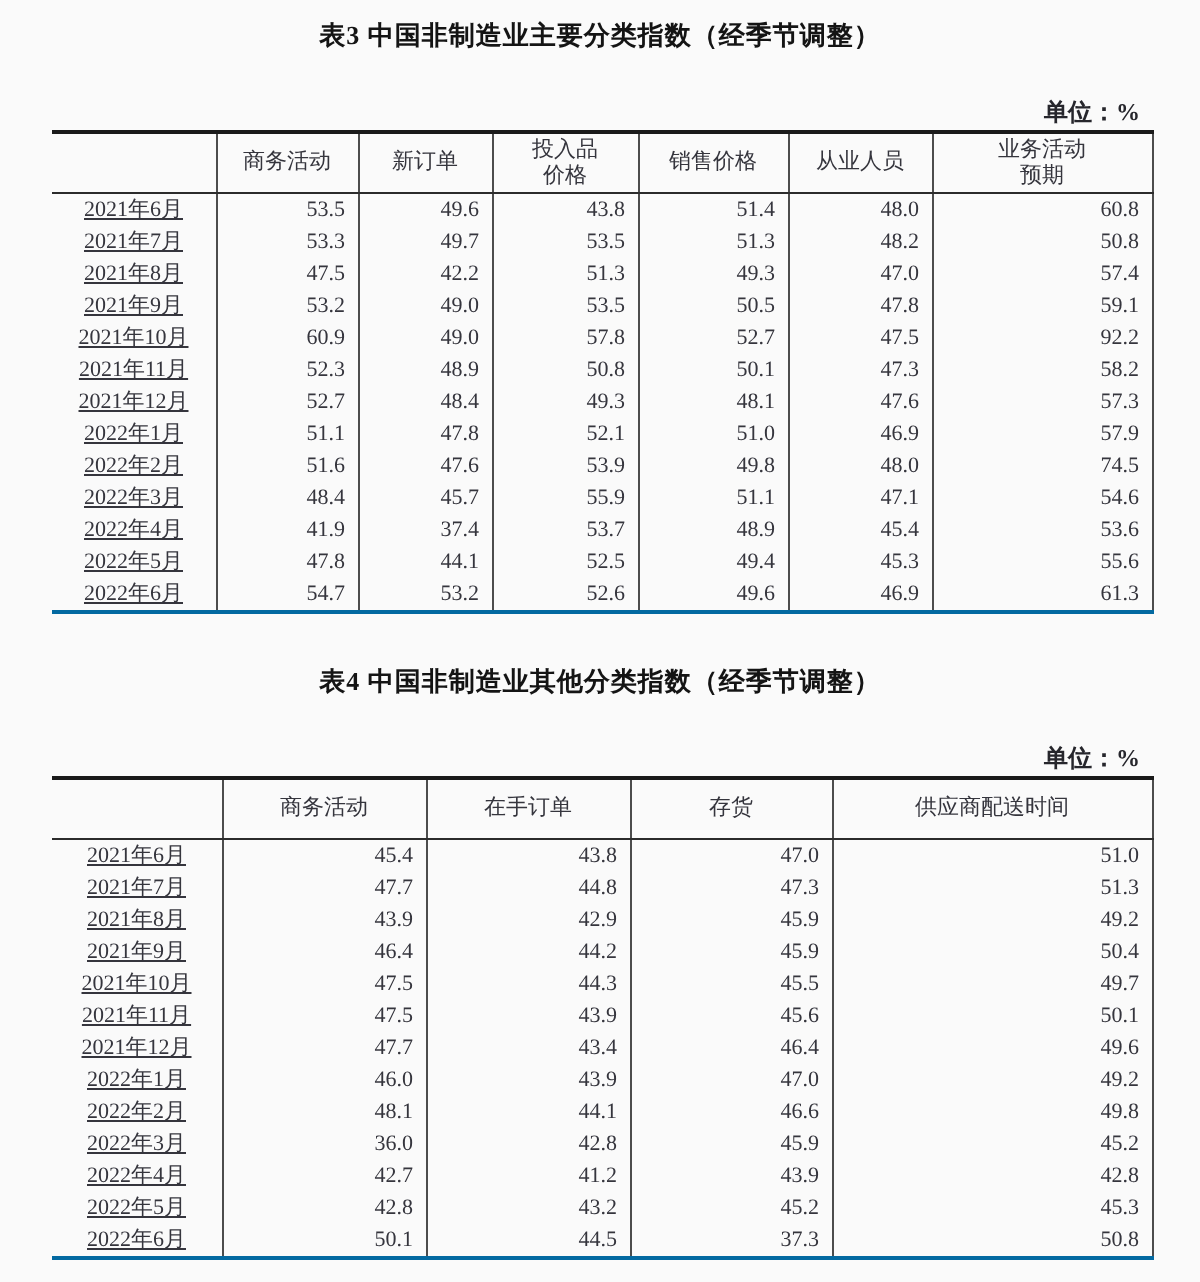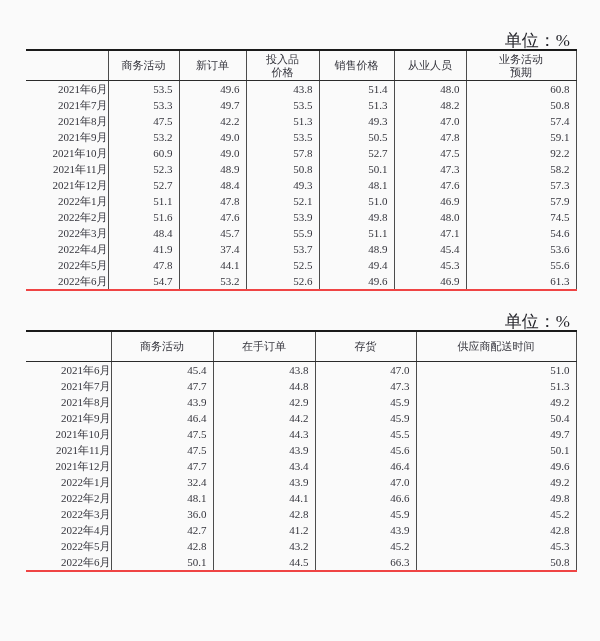--- a/index.html
+++ b/index.html
@@ -13,54 +13,55 @@
   .page { position:relative; width:600px; height:641px; padding-top:10px; box-sizing:border-box; }
 
   .table-title {
     margin:0; font-size:13px; line-height:16px; font-weight:bold;
     text-align:center; color:#141414; letter-spacing:0.5px;
   }
   .table-title.second { margin-top:26px; }
 
   .unit-label {
     margin:24px 30px 2px 0;
-    text-align:right; font-size:17px; line-height:13px; color:#26262c;
+    text-align:right; font-size:12px; line-height:13px; color:#26262c;font-weight:bold;
   }
 
   table.stat-table {
     border-collapse:collapse; table-layout:fixed;
     margin-left:26px;
     border-top:2px solid #1a1a1a;
-    border-bottom:2px solid #ef4444;
+    border-bottom:2px solid #0369a1;
     border-right:1px solid #4c4c4c;
   }
   .stat-table th, .stat-table td {
     font-weight:normal; font-size:11px; color:#35353d; padding:0;
     overflow:hidden;
   }
   .stat-table thead th {
     height:29px; vertical-align:middle; text-align:center;
     white-space:pre-line; line-height:13px;
     border-bottom:1px solid #2b2b2b;
     border-left:1px solid #4c4c4c;
   }
   .stat-table thead th:first-child { border-left:none; }
   .stat-table tbody th {
-    height:16px; text-align:right; line-height:16px;
+    height:16px; text-align:center; line-height:16px;text-decoration:underline;
   }
   .stat-table tbody td {
     height:16px; text-align:right; padding-right:6px; line-height:16px;
     border-left:1px solid #4c4c4c;
   }
 </style>
 </head>
 <body>
 
 <div class="page">
 
+  <h2 class="table-title">表3 中国非制造业主要分类指数（经季节调整）</h2>
 
   <div class="unit-label">单位：%</div>
 
   <table class="stat-table">
       <colgroup>
         <col style="width: 82px;">
         <col style="width: 71px;">
         <col style="width: 67px;">
         <col style="width: 73px;">
         <col style="width: 75px;">
@@ -194,20 +195,21 @@
           <td>54.7</td>
           <td>53.2</td>
           <td>52.6</td>
           <td>49.6</td>
           <td>46.9</td>
           <td>61.3</td>
         </tr>
       </tbody>
     </table>
 
+  <h2 class="table-title second">表4 中国非制造业其他分类指数（经季节调整）</h2>
 
   <div class="unit-label">单位：%</div>
 
   <table class="stat-table">
       <colgroup>
         <col style="width: 85px;">
         <col style="width: 102px;">
         <col style="width: 102px;">
         <col style="width: 101px;">
         <col style="width: 160px;">
@@ -266,21 +268,21 @@
         </tr>
         <tr>
           <th scope="row">2021年12月</th>
           <td>47.7</td>
           <td>43.4</td>
           <td>46.4</td>
           <td>49.6</td>
         </tr>
         <tr>
           <th scope="row">2022年1月</th>
-          <td>32.4</td>
+          <td>46.0</td>
           <td>43.9</td>
           <td>47.0</td>
           <td>49.2</td>
         </tr>
         <tr>
           <th scope="row">2022年2月</th>
           <td>48.1</td>
           <td>44.1</td>
           <td>46.6</td>
           <td>49.8</td>
@@ -303,19 +305,19 @@
           <th scope="row">2022年5月</th>
           <td>42.8</td>
           <td>43.2</td>
           <td>45.2</td>
           <td>45.3</td>
         </tr>
         <tr>
           <th scope="row">2022年6月</th>
           <td>50.1</td>
           <td>44.5</td>
-          <td>66.3</td>
+          <td>37.3</td>
           <td>50.8</td>
         </tr>
       </tbody>
     </table>
 
 </div>
 
 </body></html>

